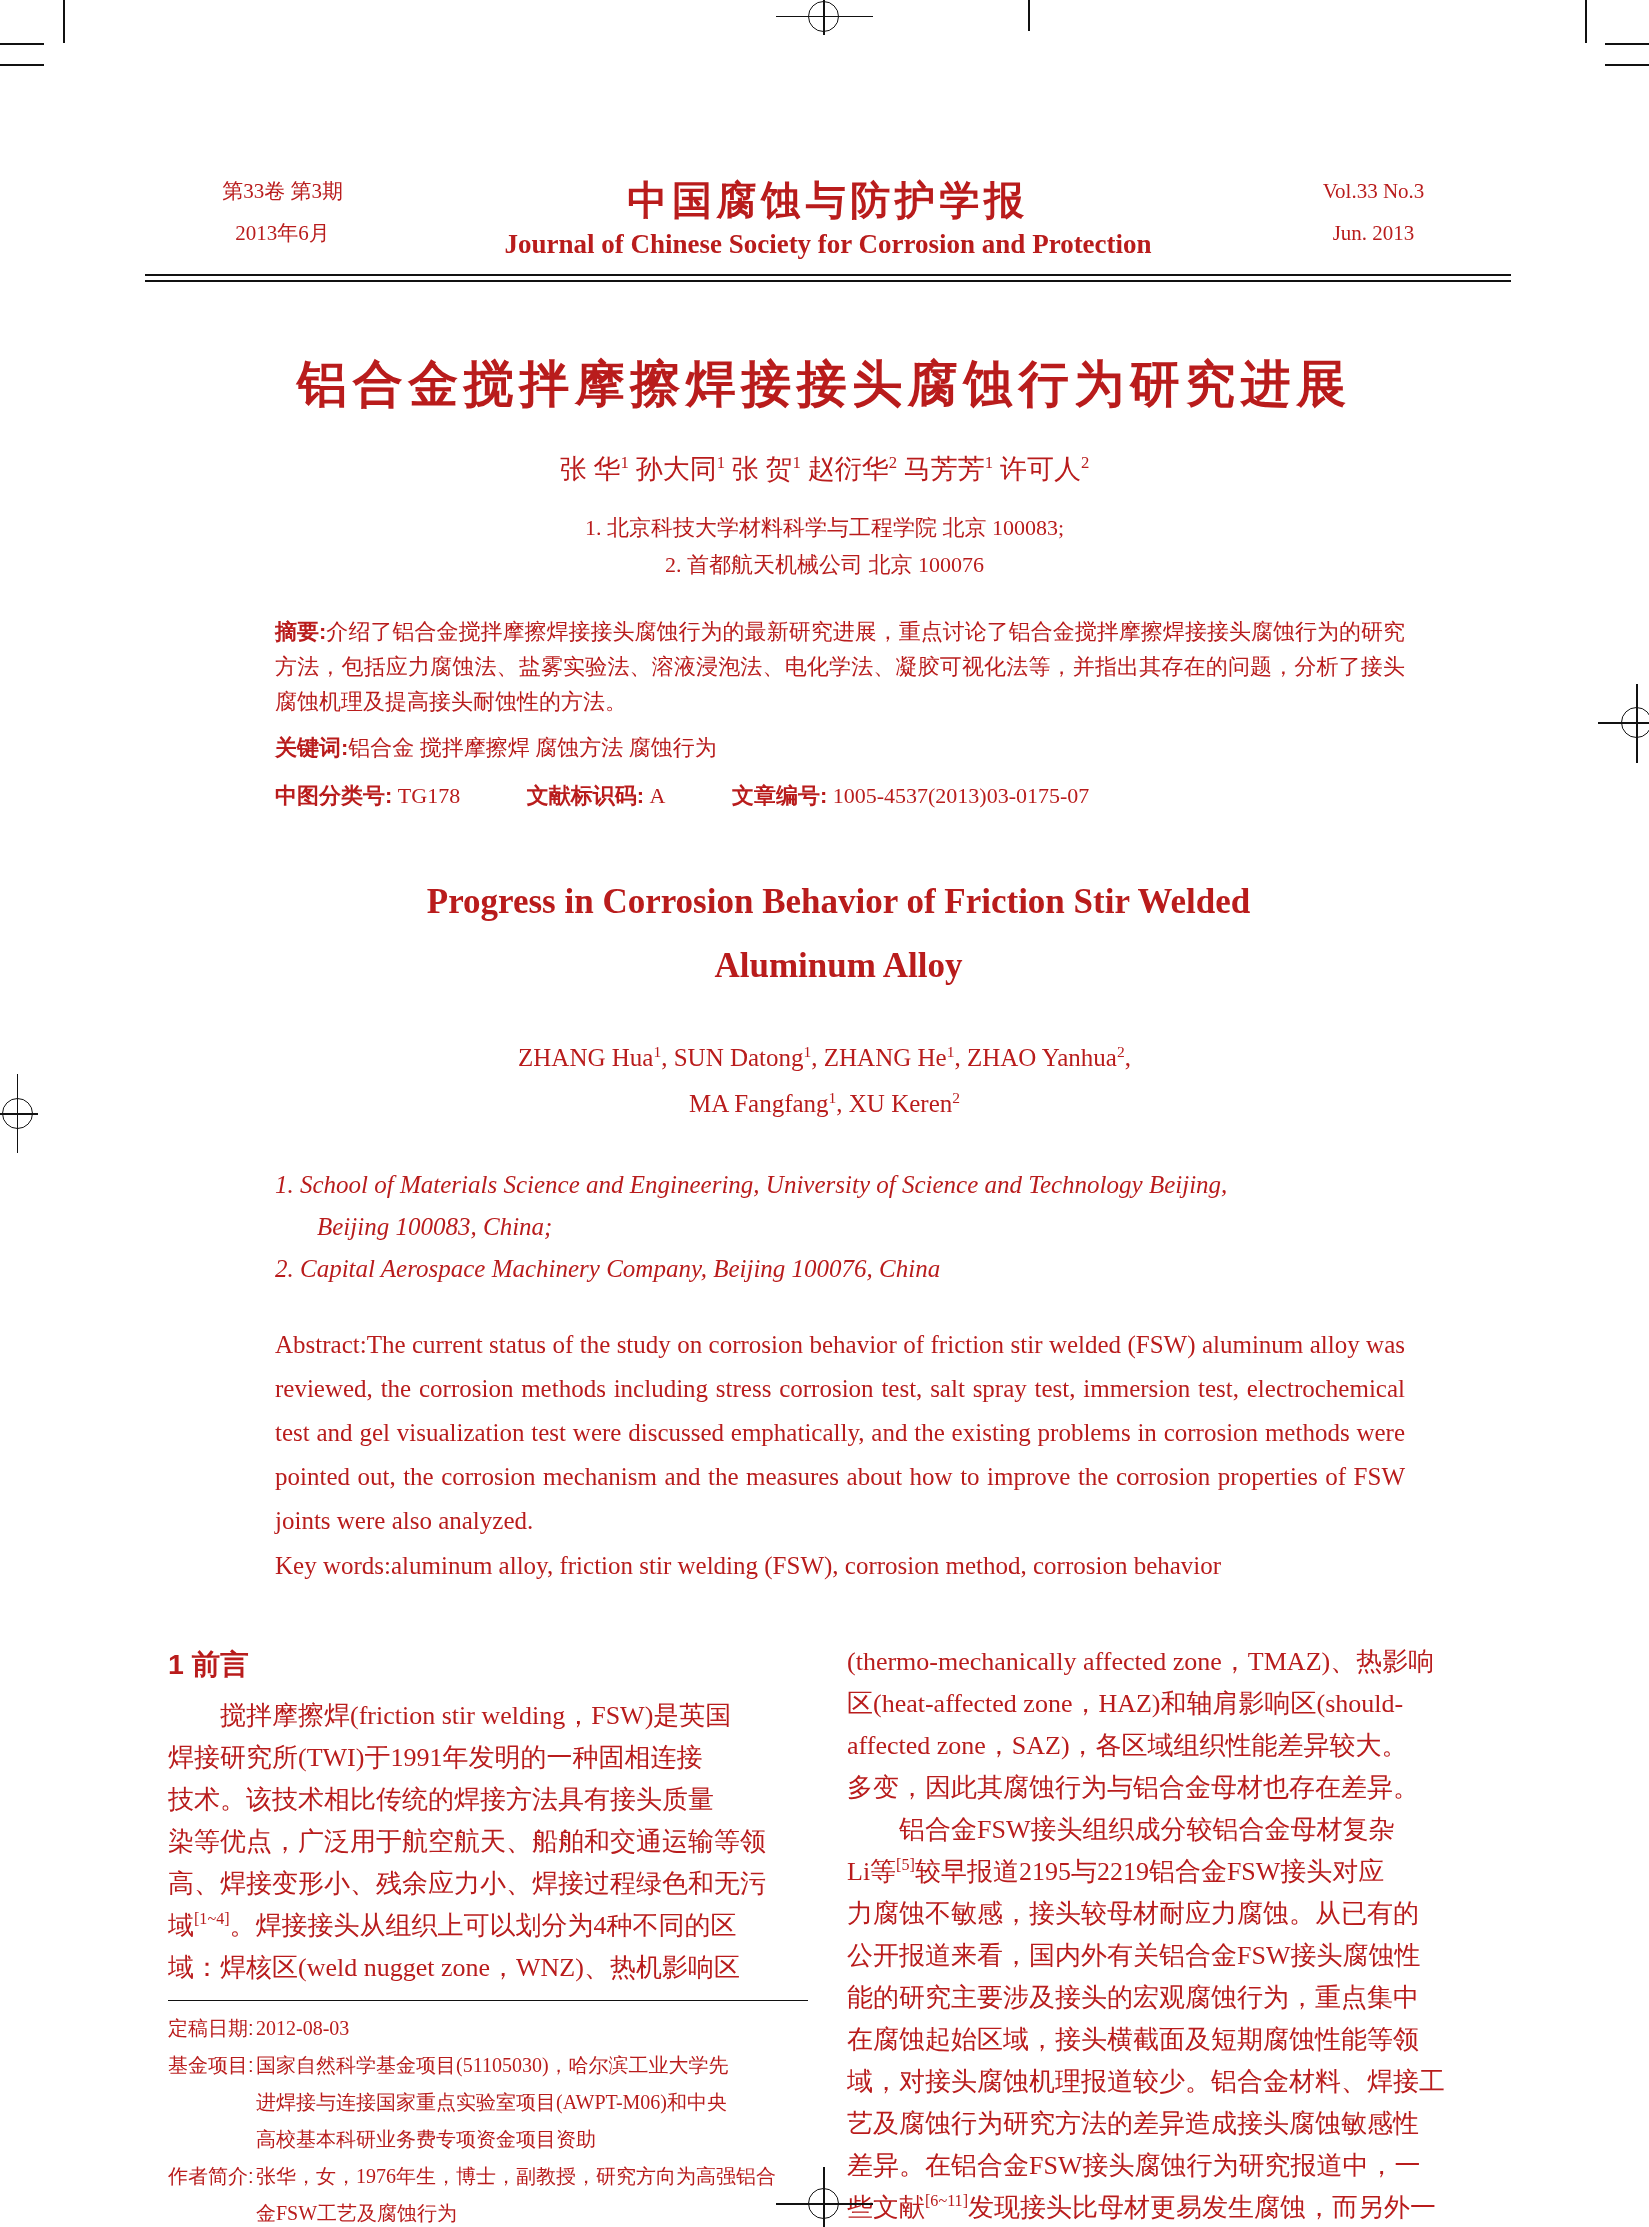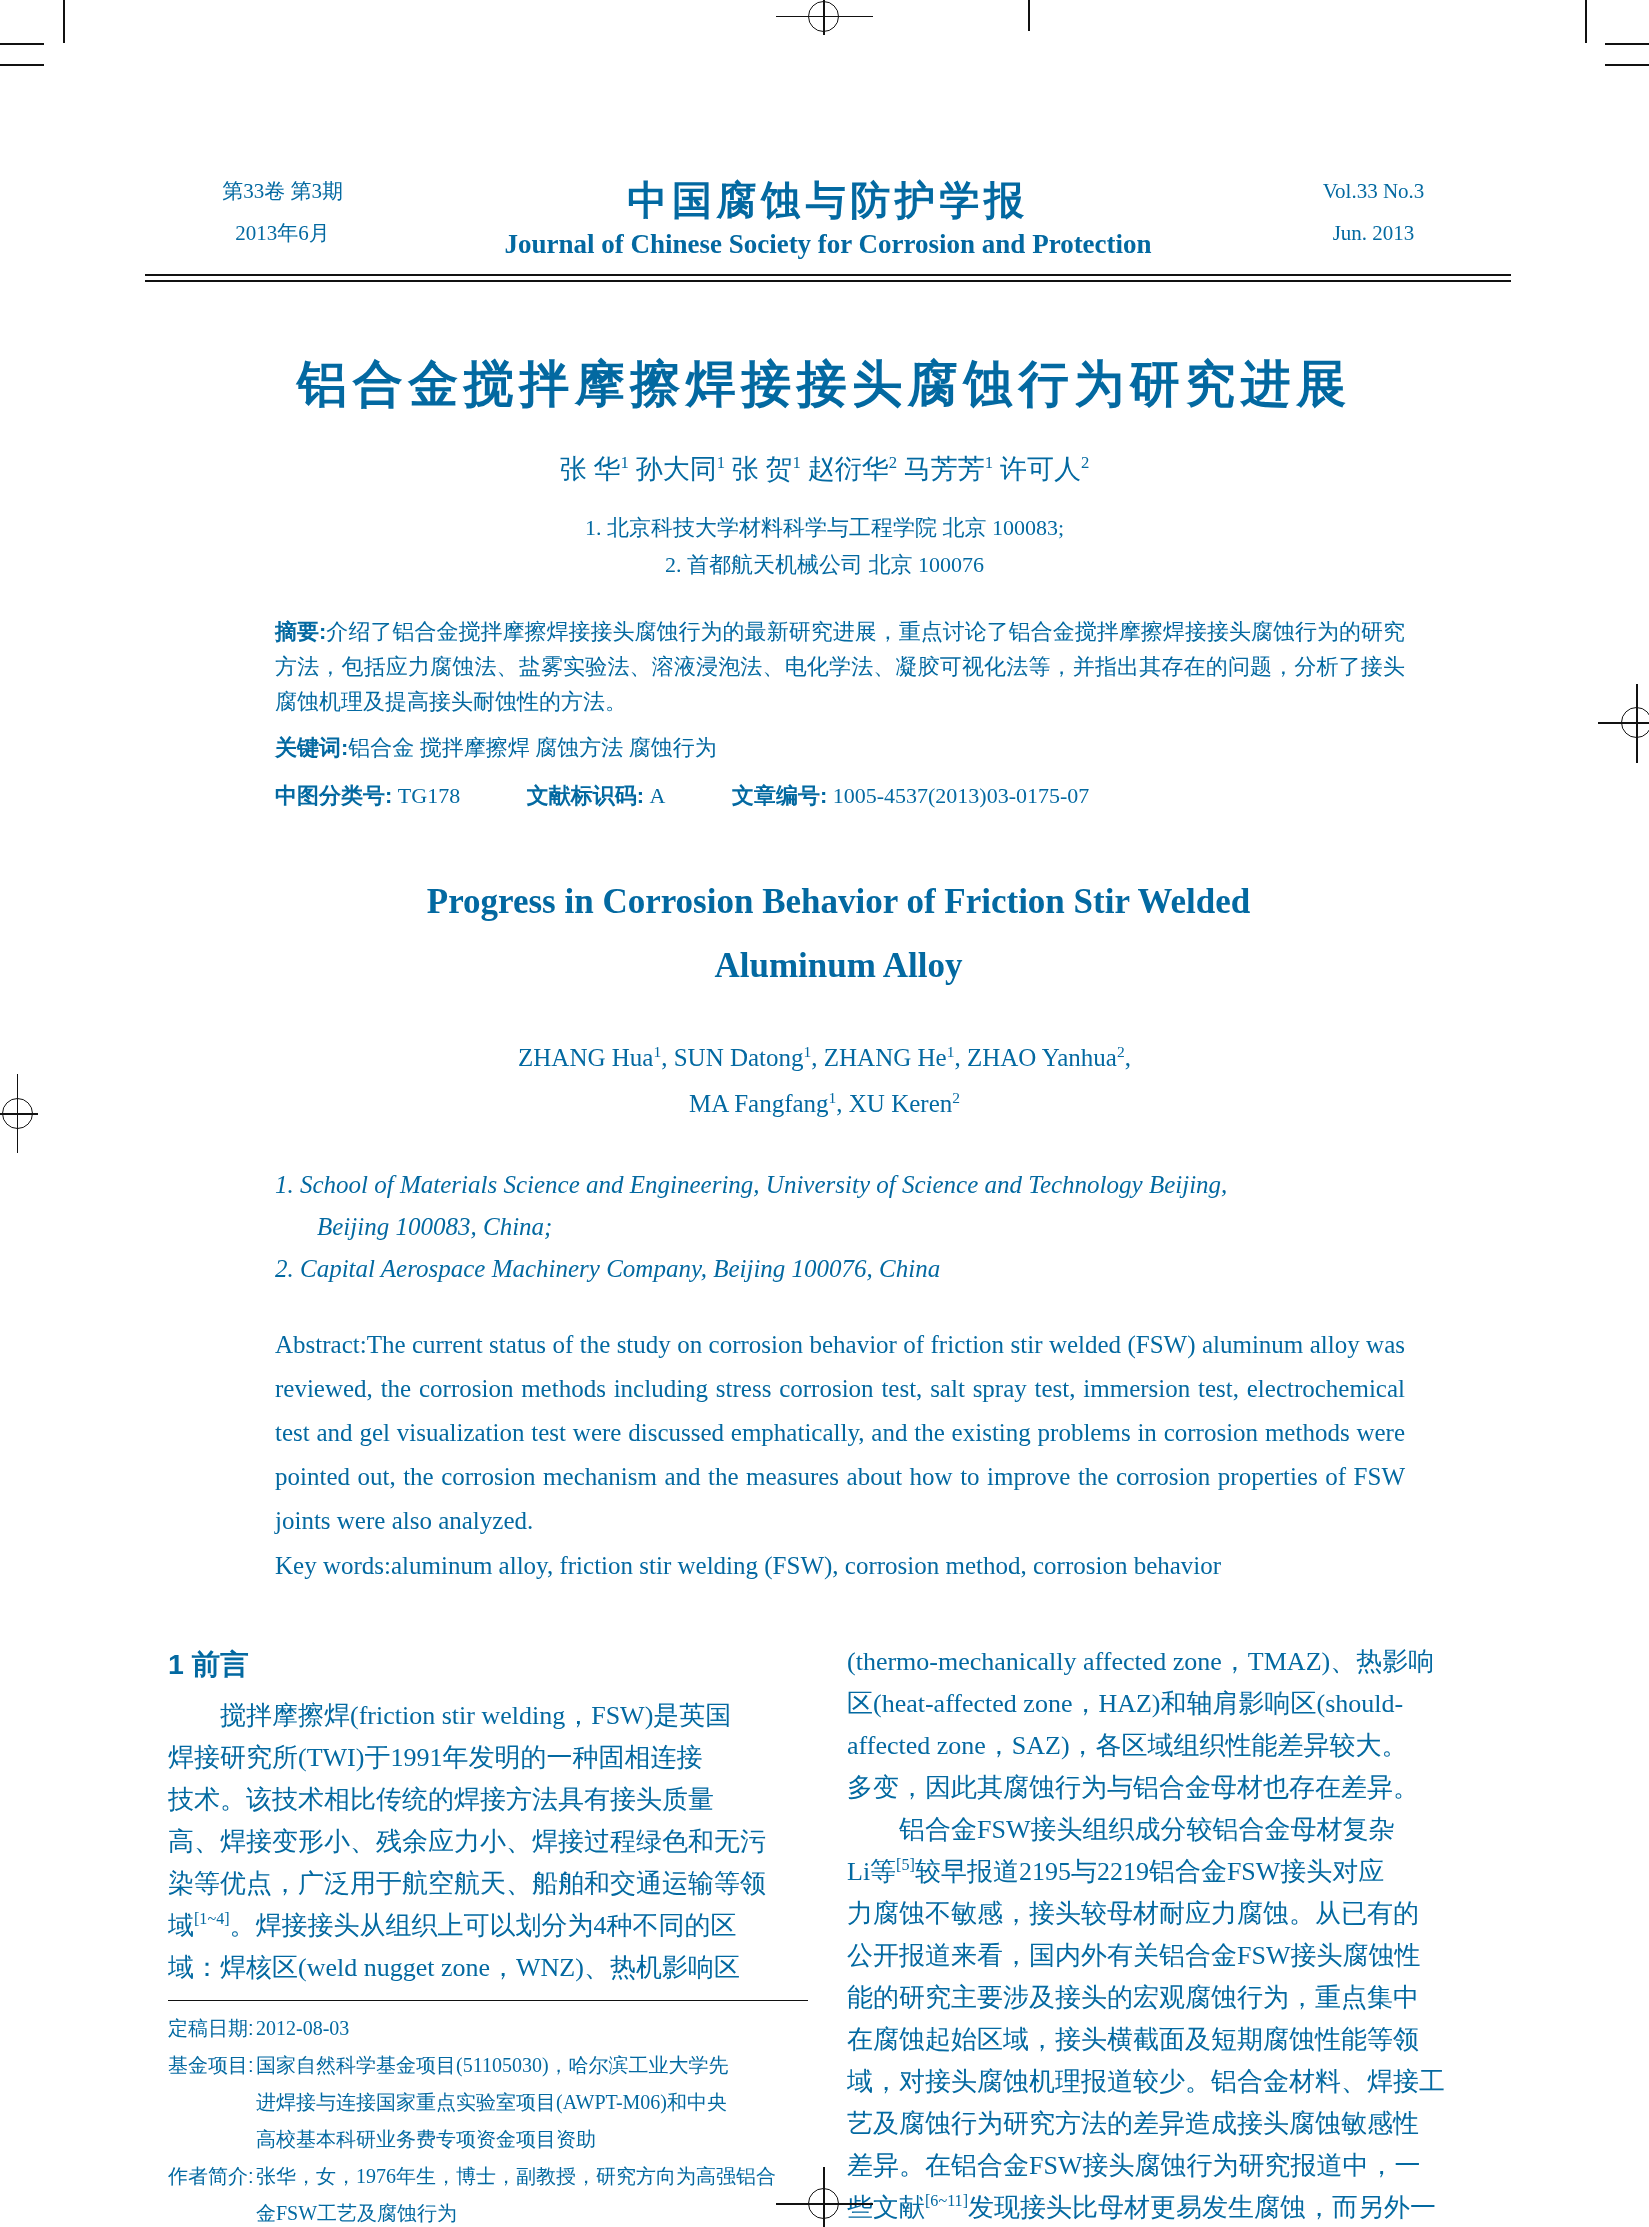--- a/index.html
+++ b/index.html
@@ -1,21 +1,21 @@
 <!DOCTYPE html>
 <html style="font-size:14.7px"><head>
 <meta charset="utf-8">
 <style>
   html,body{margin:0;padding:0;background:#e8e8e8;}
   .page{
     position:relative;
     width:1649px;height:2228px;
     background:#ffffff;
     overflow:hidden;
-    color:#0369a1;
+    color:#b91c1c;
     font-family:"Liberation Serif","DejaVu Serif",serif;
   }
   
   .mark{position:absolute;background:#111;}
   .reg-circle{
     position:absolute;width:31px;height:31px;border:1.8px solid #111;
     border-radius:50%;background:transparent;box-sizing:border-box;
   }
   
   .header{
@@ -181,22 +181,22 @@
     </div>
   </div>
 
   <div class="columns">
     <div class="col-left">
       <div class="section-heading">1 前言</div>
       <div id="left-lines">
           <div class="body-line"><span>　　搅拌摩擦焊(friction stir welding，FSW)是英国</span></div>
           <div class="body-line"><span>焊接研究所(TWI)于1991年发明的一种固相连接</span></div>
           <div class="body-line"><span>技术。该技术相比传统的焊接方法具有接头质量</span></div>
+          <div class="body-line"><span>染等优点，广泛用于航空航天、船舶和交通运输等领</span></div>
           <div class="body-line"><span>高、焊接变形小、残余应力小、焊接过程绿色和无污</span></div>
-          <div class="body-line"><span>染等优点，广泛用于航空航天、船舶和交通运输等领</span></div>
           <div class="body-line"><span>域</span><sup>[1~4]</sup><span>。焊接接头从组织上可以划分为4种不同的区</span></div>
           <div class="body-line"><span>域：焊核区(weld nugget zone，WNZ)、热机影响区</span></div>
         </div>
       <div class="footnote-rule"></div>
       <div class="footnotes" id="footnotes">
           <div class="fn">
             <span class="fn-label">定稿日期:</span>
             <div>2012-08-03</div>
           </div>
           <div class="fn">

